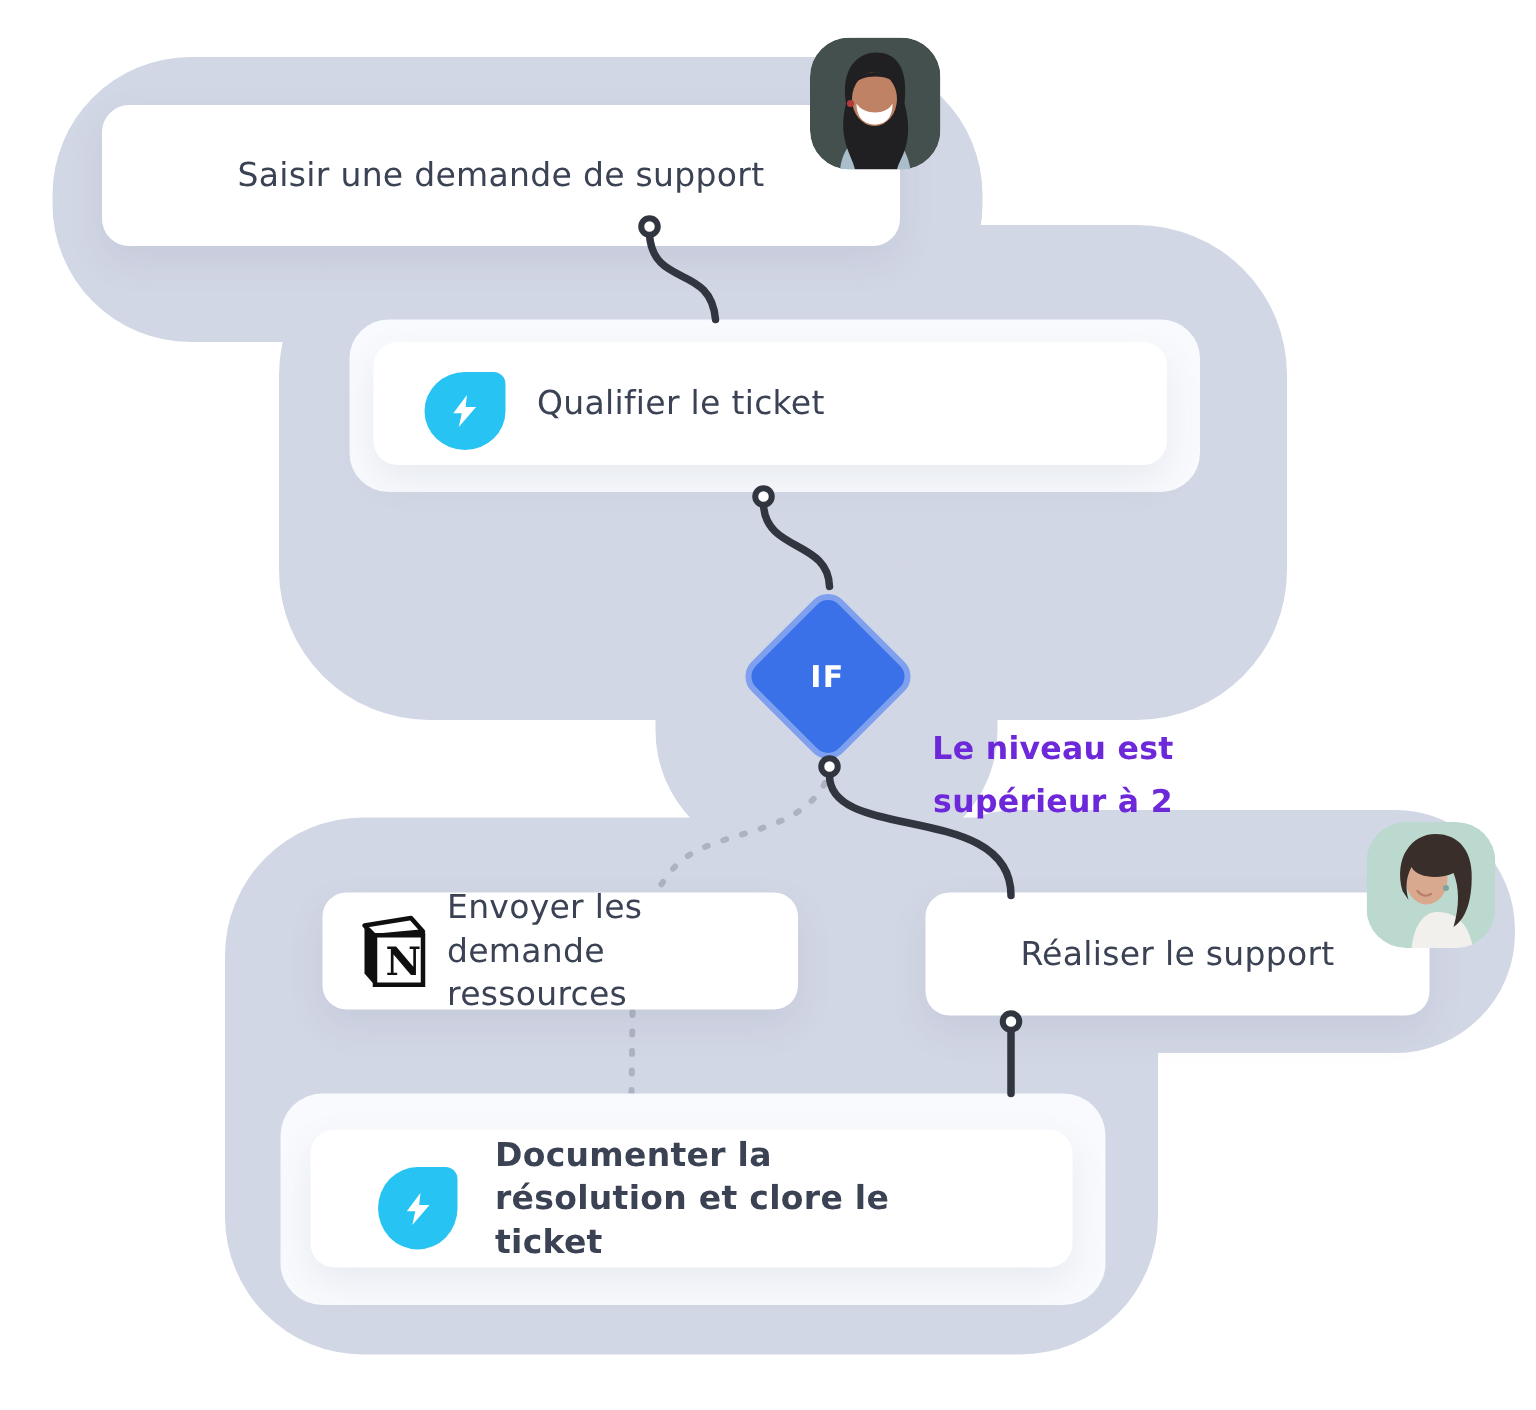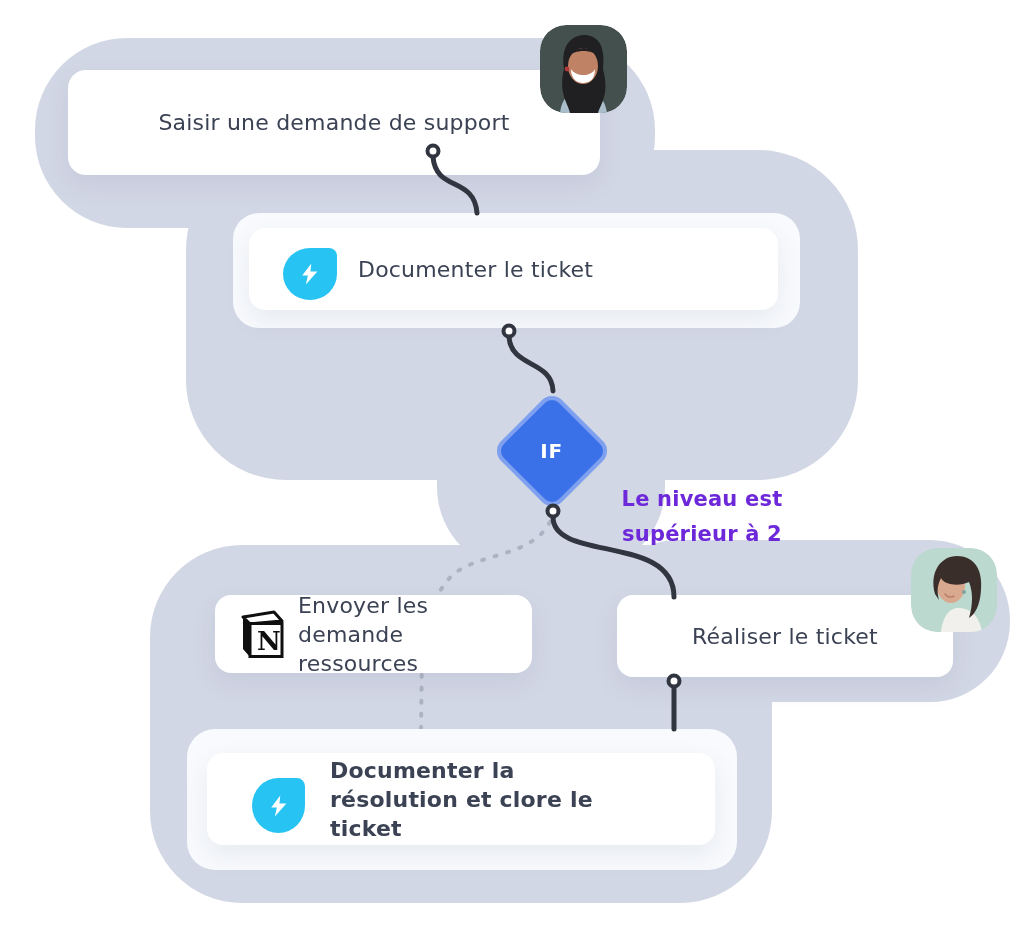--- a/index.html
+++ b/index.html
@@ -49,39 +49,39 @@
   <div class="blob" style="left:35px;top:38px;width:620px;height:190px;border-radius:92px;"></div>
   <div class="blob" style="left:186px;top:150px;width:672px;height:330px;border-radius:100px;"></div>
   <div class="blob" style="left:437px;top:372px;width:228px;height:200px;border-radius:85px;"></div>
   <div class="blob" style="left:150px;top:545px;width:622px;height:358px;border-radius:92px;"></div>
   <div class="blob" style="left:598px;top:540px;width:412px;height:162px;border-radius:80px;"></div>
 
   <svg class="svg-layer under" width="1024" height="940">
     <path d="M550,522 C530,560 470,552 448,580 C430,603 424,618 422,650 L421,731" fill="none" stroke="#adb3c2" stroke-width="4" stroke-dasharray="2 11" stroke-linecap="round"></path>
   </svg>
 
-  <div class="card" style="left:68px;top:70px;width:532px;height:105px;border-radius:18px;">
+  <div class="card" style="left:68px;top:70px;width:532px;height:94px;border-radius:18px;">
     <div class="card-label center-label">Saisir une demande de support</div>
   </div>
 
   <div class="avatar" style="left:540px;top:25px;width:87px;height:88px;">
     <svg width="87" height="88" viewBox="0 0 87 88">
       <rect width="87" height="88" rx="26" fill="#44504e"></rect>
       <path d="M20,88 C22,70 34,64 43,64 C54,64 64,70 67,88 Z" fill="#a9bdcb"></path>
       <path d="M24,44 C20,18 34,10 44,10 C56,10 66,18 63,44 C70,70 60,80 58,88 L30,88 C28,78 18,68 24,44 Z" fill="#201f22"></path>
       <ellipse cx="43" cy="41" rx="15" ry="18" fill="#c08264"></ellipse>
       <path d="M31,44 C31,55 38,58 43,58 C49,58 55,55 55,44 C51,52 36,52 31,44 Z" fill="#ffffff"></path>
       <path d="M29,32 C33,24 54,24 58,32 C56,20 32,20 29,32 Z" fill="#201f22"></path>
       <circle cx="27" cy="44" r="2.4" fill="#b23a3a"></circle>
     </svg>
   </div>
 
   <div class="card-outer" style="left:233px;top:213px;width:567px;height:115px;"></div>
   <div class="card" style="left:249px;top:228px;width:529px;height:82px;">
-    <div class="card-label" style="margin-left:109px;">Documenter le ticket</div>
+    <div class="card-label" style="margin-left:109px;">Qualifier le ticket</div>
   </div>
   <div class="bolt-badge" style="left:283px;top:248px;width:54px;height:52px;">
     <svg width="26" height="26" viewBox="0 0 24 24">
       <path d="M13.2 2.2 L4.8 13.4 L10 13.4 L8.2 21.8 L18.8 9.6 L12.4 9.6 Z" fill="#ffffff"></path>
     </svg>
   </div>
 
   <div id="if-diamond">
     <div id="if-label">IF</div>
   </div>
@@ -94,21 +94,21 @@
         <polygon points="7,10 14,17 14,50 7,42" fill="#0f0f0f"></polygon>
         <polygon points="7,10 38,5 46,14 14,17" fill="#ffffff" stroke="#0f0f0f" stroke-width="3" stroke-linejoin="round"></polygon>
         <rect x="14" y="16.5" width="32" height="33" fill="#ffffff" stroke="#0f0f0f" stroke-width="3"></rect>
         <text x="21" y="43" font-family="'DejaVu Serif',serif" font-weight="bold" font-size="26" fill="#0f0f0f">N</text>
       </svg>
     </span>
     <div class="card-label" style="margin-left:83px;width:225px;">Envoyer les demande ressources</div>
   </div>
 
   <div class="card" style="left:617px;top:595px;width:336px;height:82px;">
-    <div class="card-label center-label">Réaliser le ticket</div>
+    <div class="card-label center-label">Réaliser le support</div>
   </div>
 
   <div class="avatar" style="left:911px;top:548px;width:86px;height:84px;">
     <svg width="86" height="84" viewBox="0 0 86 84">
       <rect width="86" height="84" rx="26" fill="#bcd9cf"></rect>
       <path d="M30,84 C32,66 40,60 47,60 C58,60 68,66 71,84 Z" fill="#f2f0ec"></path>
       <ellipse cx="40" cy="38" rx="14" ry="17" fill="#d9a98f"></ellipse>
       <path d="M24,46 C18,24 30,8 46,8 C62,8 72,20 70,42 C69,58 64,66 58,70 C62,56 62,44 58,34 C50,38 34,38 30,30 C26,38 26,44 28,52 Z" fill="#3a2e2a"></path>
       <path d="M34,46 C36,49 40,50 43,48" fill="none" stroke="#b9806a" stroke-width="1.6" stroke-linecap="round"></path>
       <circle cx="53" cy="44" r="2" fill="#7fa3a0"></circle>

